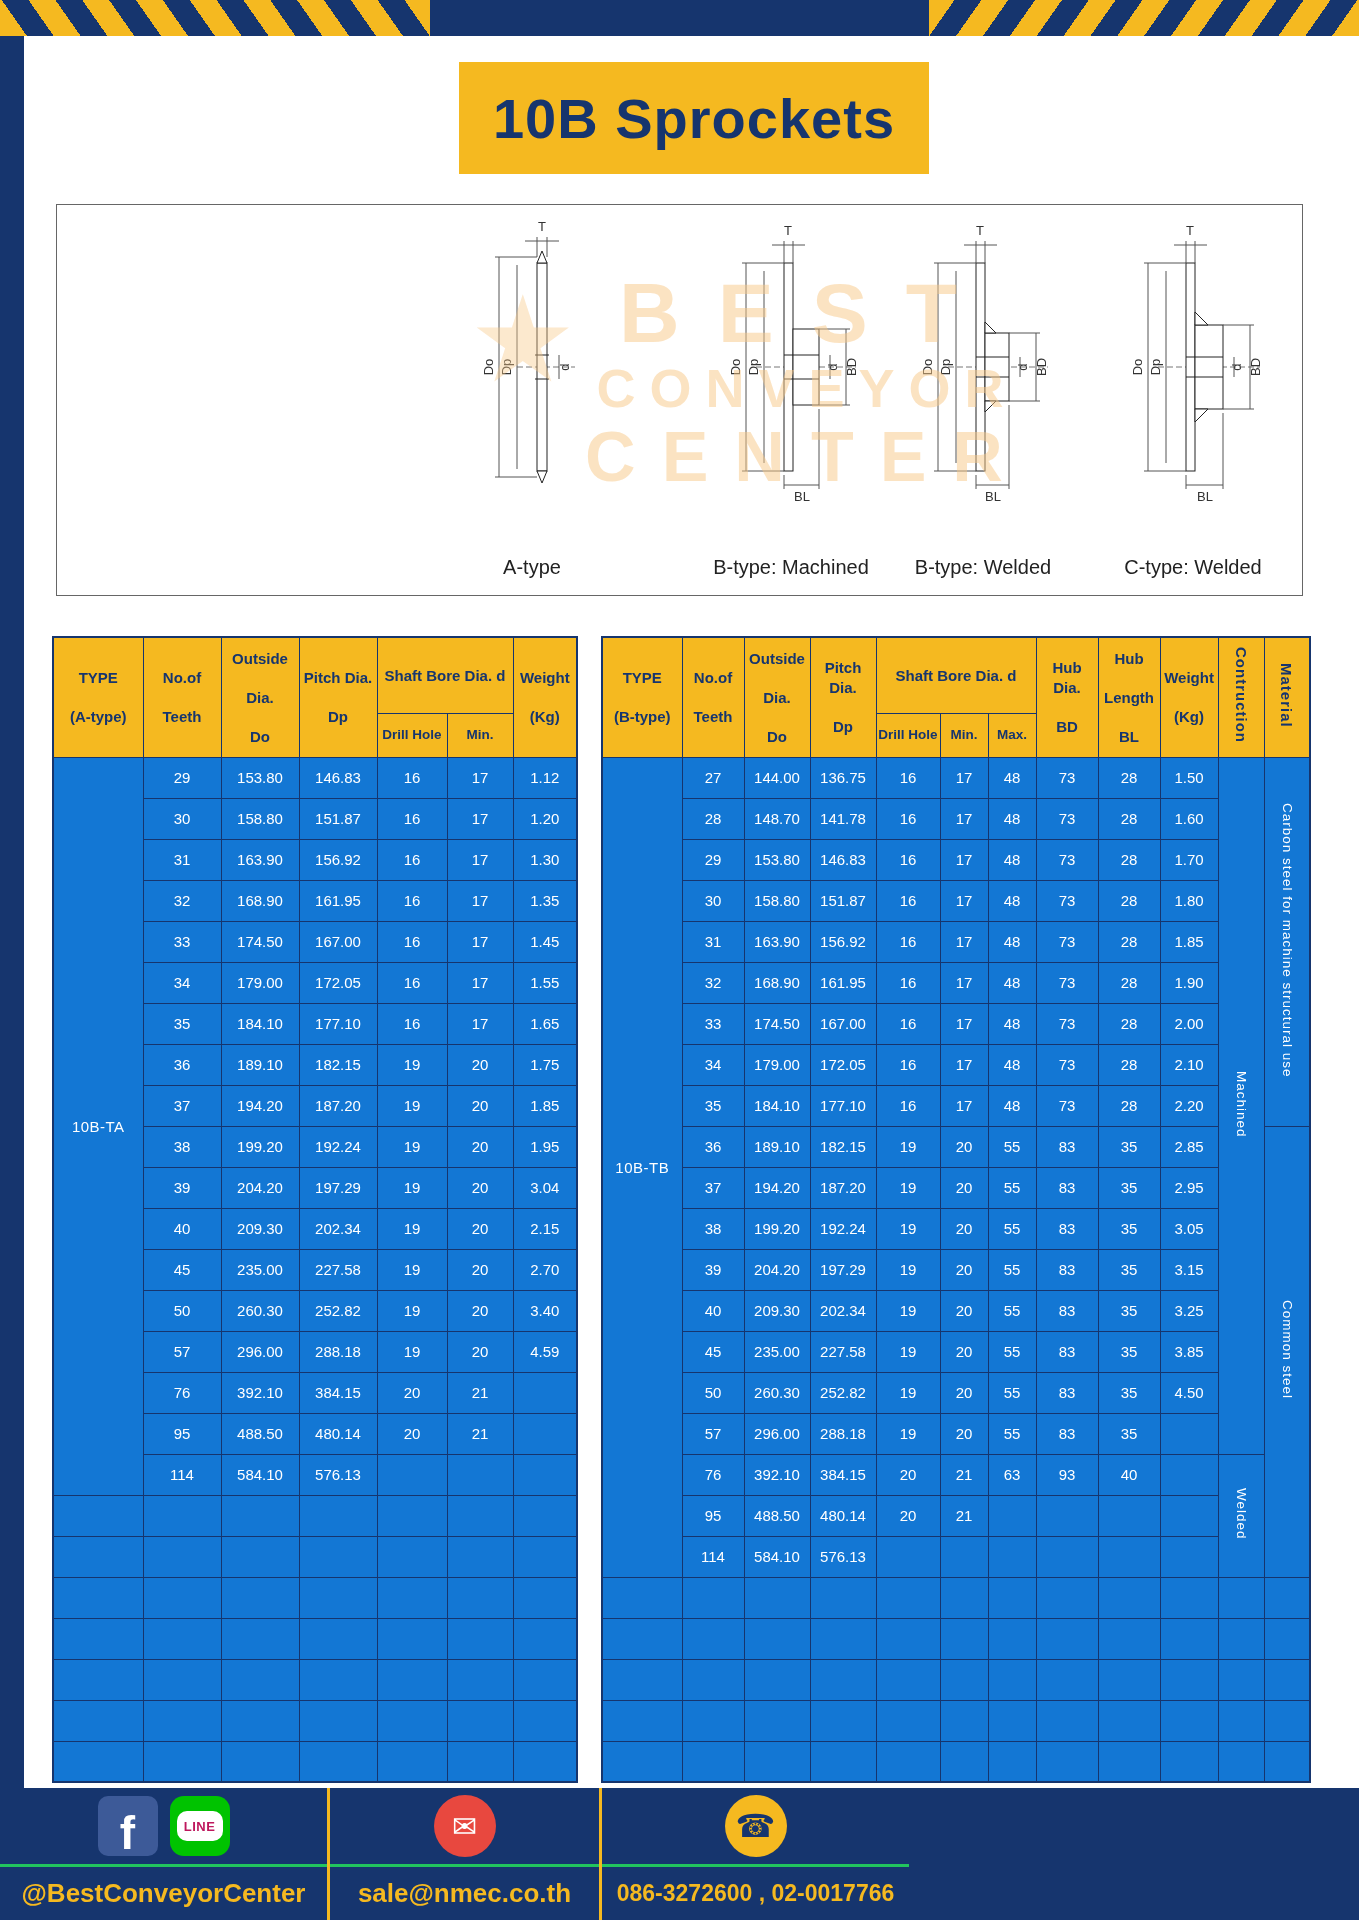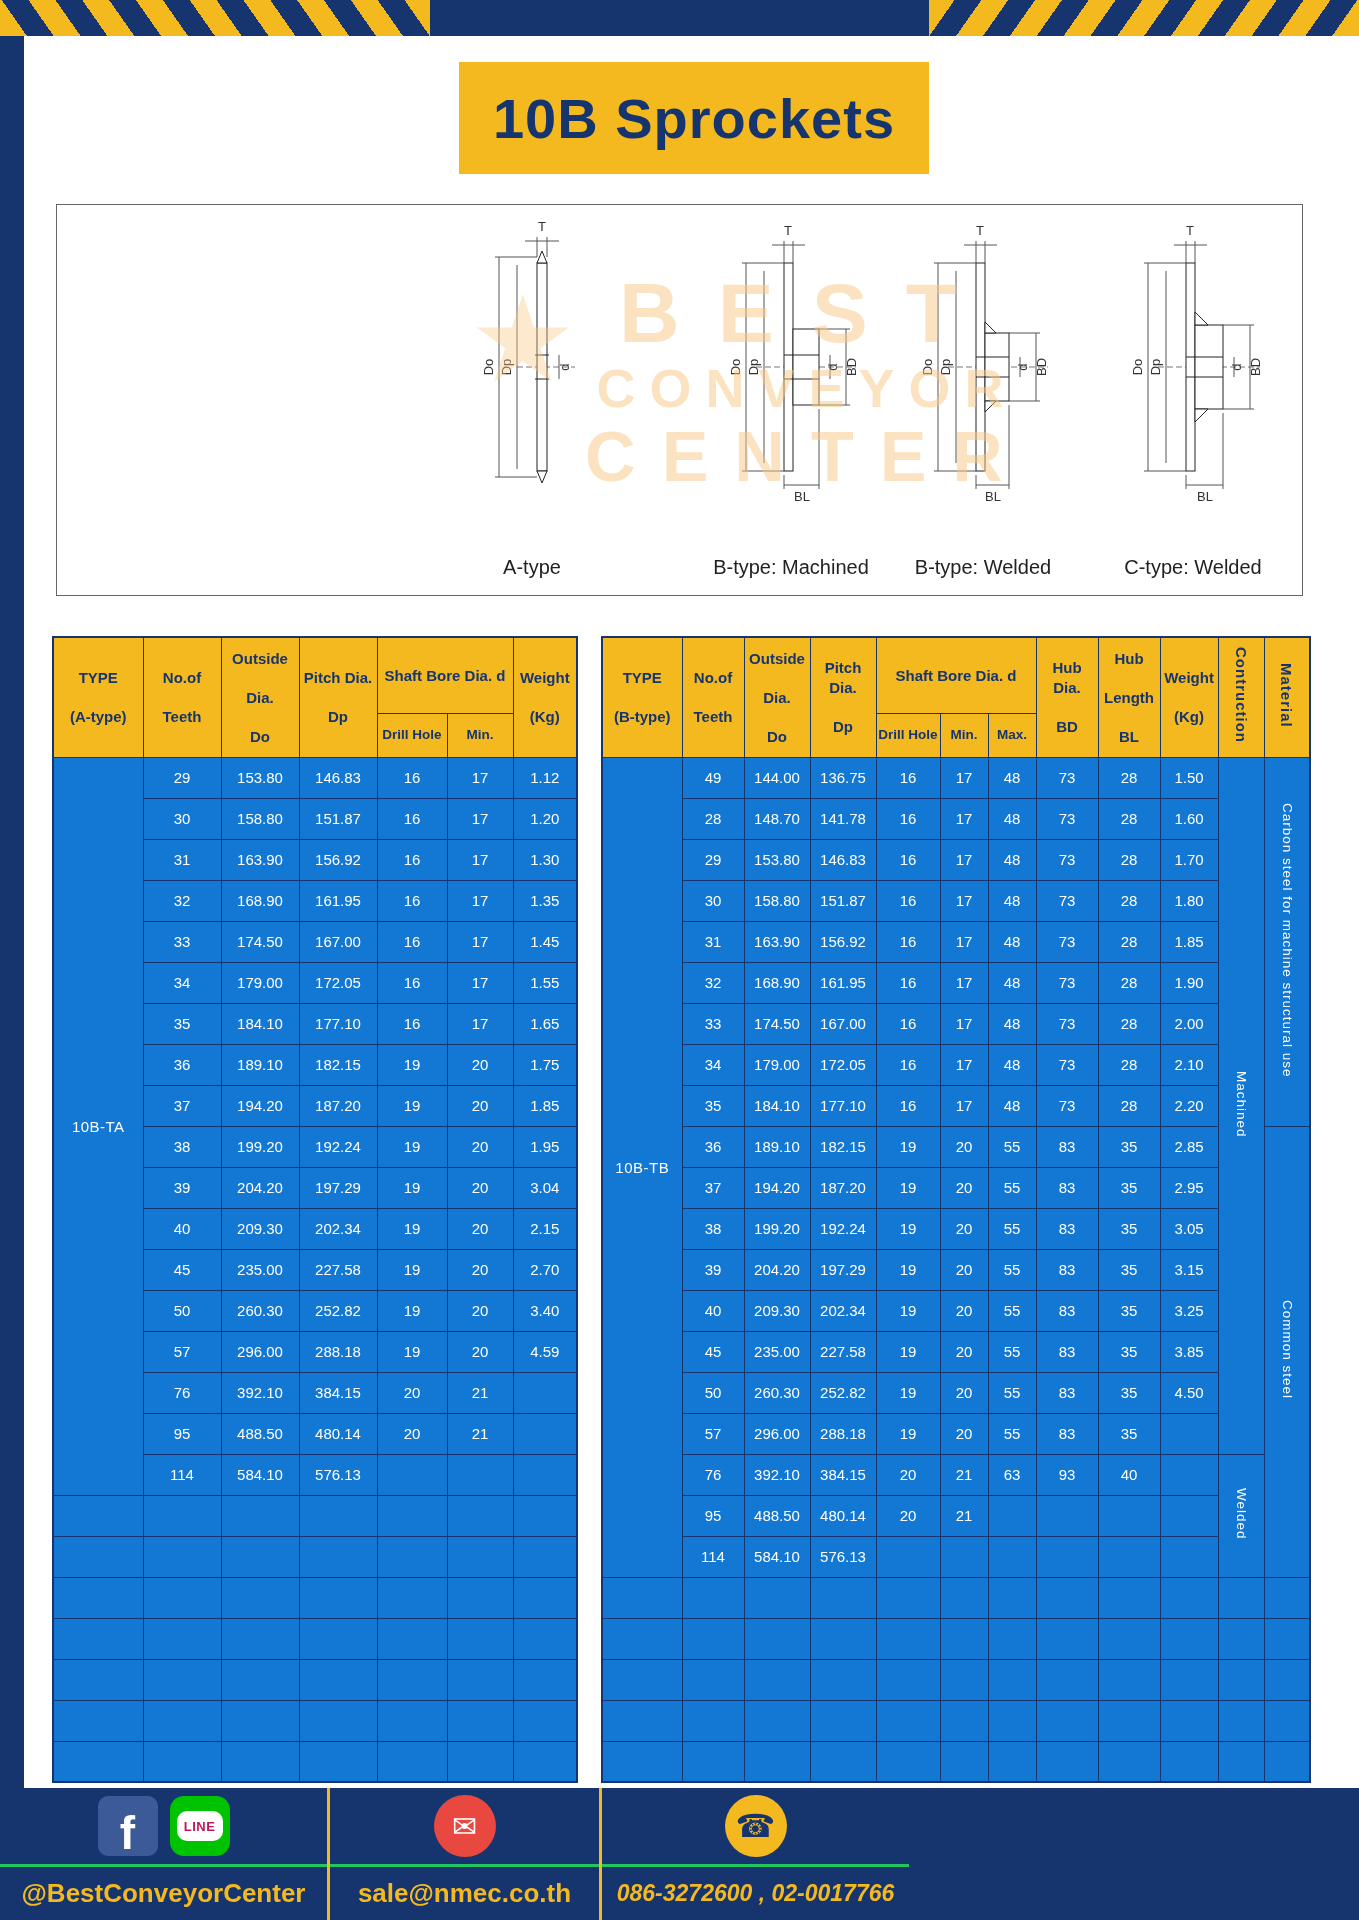--- a/index.html
+++ b/index.html
@@ -56,21 +56,21 @@
 
   
   .footer { position:absolute; left:0; top:1788px; width:1359px; height:132px;
             background:#16356e; display:flex; }
   .fsec { position:relative; height:132px; border-right:3px solid #f5b920; display:flex;
           flex-direction:column; }
   .fsec:last-child { border-right:none; }
   .fsec .icons { height:76px; display:flex; align-items:center; justify-content:center; gap:12px; }
   .fsec .ftext { height:56px; border-top:3px solid #22c55e; display:flex; align-items:center;
                  justify-content:center; color:#f5b920; font-weight:bold; font-size:26px; }
-  .fsec.s4 .ftext { font-size:23px;font-style:italic; }
+  .fsec.s4 .ftext { font-size:23px; }
   .s1 { width:330px; } .s2 { width:272px; } .s3 { width:450px; } .s4 { width:307px; }
 
   .ic-fb { width:60px; height:60px; background:#3d5a98; border-radius:10px; display:flex;
            align-items:flex-end; justify-content:center; color:#fff; font-size:46px; font-weight:bold;
            line-height:.95; overflow:hidden; }
   .ic-line { width:60px; height:60px; background:#00c300; border-radius:14px; display:flex;
              align-items:center; justify-content:center; }
   .ic-line .bubble { width:46px; height:30px; background:#fff; border-radius:10px; display:flex;
                      align-items:center; justify-content:center; color:#be185d; font-size:13px;
                      font-weight:bold; letter-spacing:.5px; }
@@ -524,21 +524,21 @@
         </tr>
         <tr class="sub">
           <th>Drill Hole</th>
           <th>Min.</th>
           <th>Max.</th>
         </tr>
       </thead>
       <tbody id="tbody-b">
           <tr>
             <td rowspan="20" class="type-cell">10B-TB</td>
-            <td>49</td>
+            <td>27</td>
             <td>144.00</td>
             <td>136.75</td>
             <td>16</td>
             <td>17</td>
             <td>48</td>
             <td>73</td>
             <td>28</td>
             <td>1.50</td>
             <td rowspan="17" class="vcell"><span class="vtext">Machined</span></td>
             <td rowspan="9" class="vcell"><span class="vtext">Carbon steel for machine structural use</span></td>

